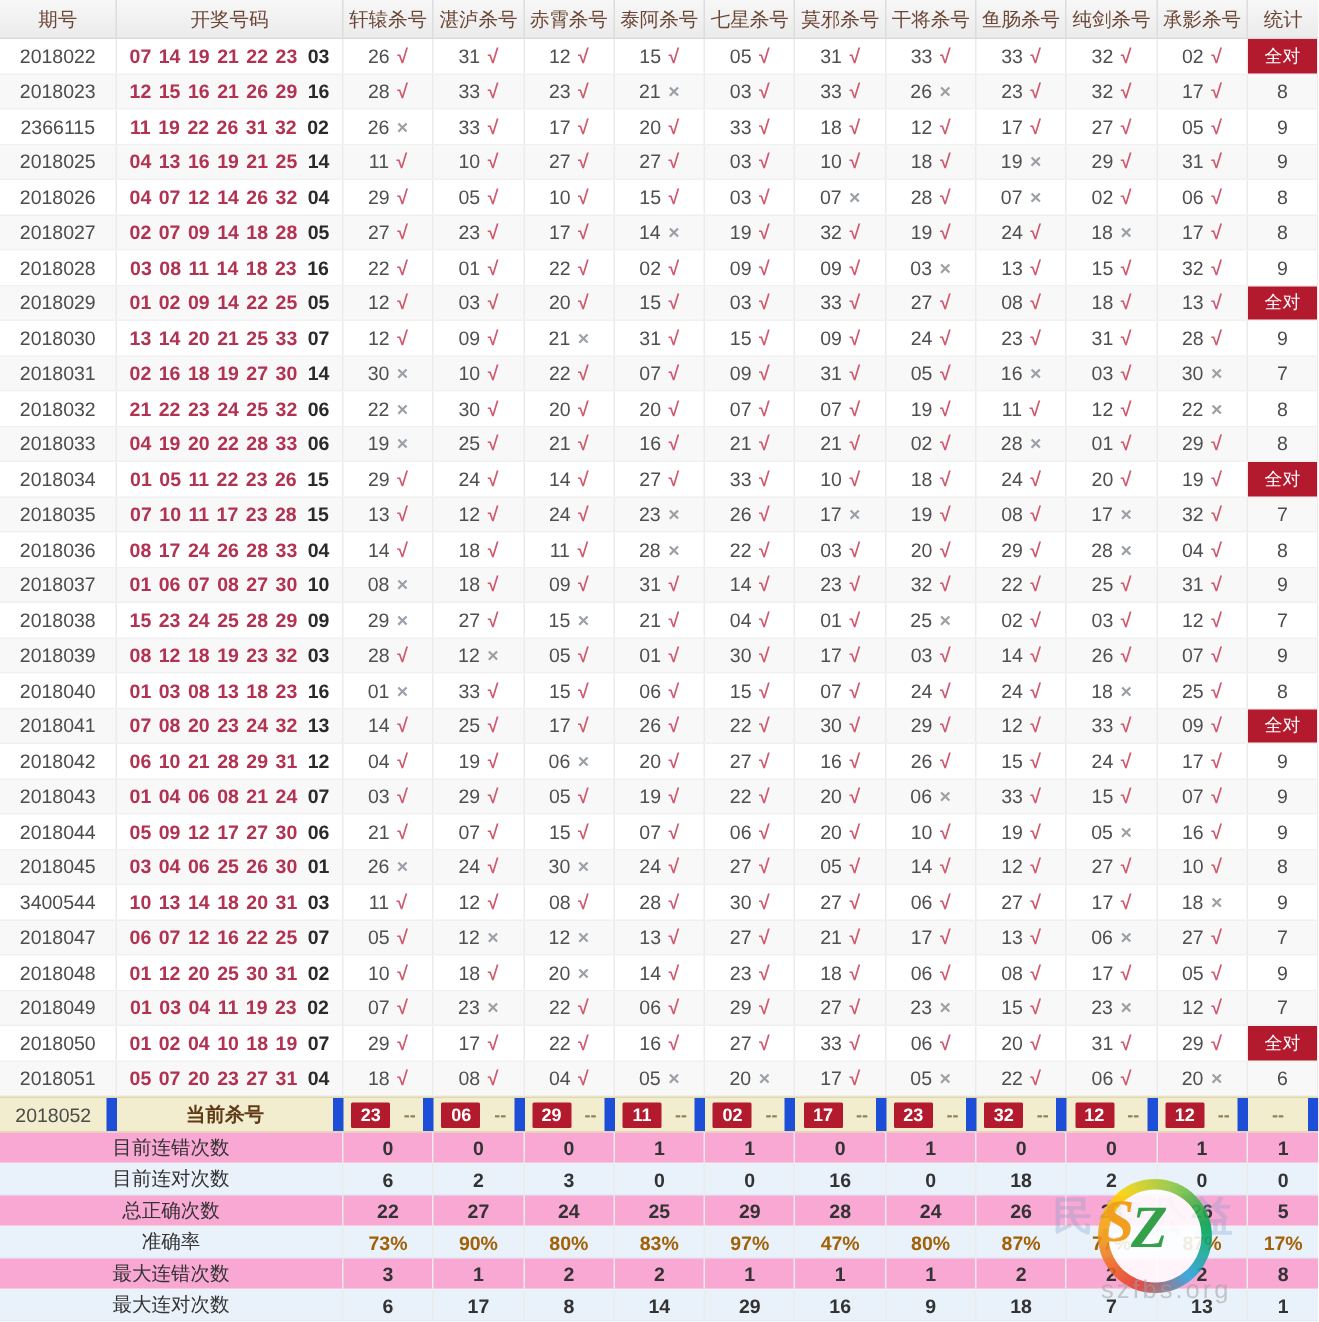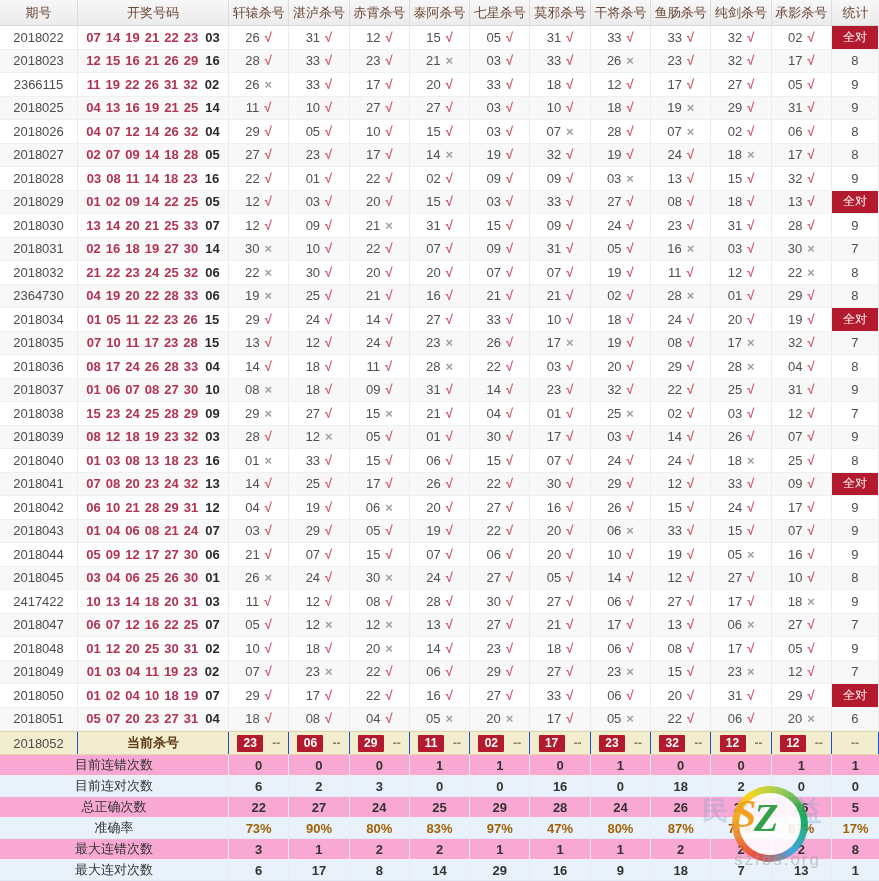--- a/index.html
+++ b/index.html
@@ -24,21 +24,21 @@
   .bluenum{color:#2a2a2a;font-weight:bold;margin-left:2px;}
   .kn{color:#4f4f4f;}
   .mark{margin-left:5px;font-weight:bold;font-size:13px;}
   .mark.ok{color:#cf5a6e;}
   .mark.err{color:#9aa0a6;}
   .allwrap{padding:0;}
   .allright{width:100%;height:100%;background:#b41a2e;color:#ffffff;display:flex;align-items:center;justify-content:center;font-size:12px;}
 
   
   .currow{display:flex;height:24px;background:#f2edcf;border-top:1px solid #e0d7ab;border-bottom:1px solid #e2d9ad;box-sizing:border-box;}
-  .currow .cell{border-right:1px solid #1d4ed8;}
+  .currow .cell{border-right:7px solid #1d4ed8;}
   .curperiod{font-size:13px;color:#4c4c4c;}
   .curlabel{font-weight:bold;color:#5f3a16;font-size:13px;}
   .chip{width:26px;height:17px;background:#b41a2e;color:#fff;font-weight:bold;font-size:12px;display:flex;align-items:center;justify-content:center;border-radius:1px;}
   .curdash{color:#8f7f52;font-weight:bold;margin-left:9px;font-size:12px;}
   .curdash.lone{margin-left:0;}
 
   
   .srow{display:flex;height:21px;border-bottom:1px solid #f0f0f0;box-sizing:border-box;background:#f9a8d4;}
   .srow.sblue{background:#e9f2fb;border-bottom-color:#dfeaf6;}
   .slabel{width:229px;display:flex;align-items:center;justify-content:center;font-size:13px;color:#333;border-right:1px solid #ebebeb;box-sizing:border-box;}
@@ -657,21 +657,21 @@
           <span class="kn">12</span>
           <span class="mark ok">√</span>
         </div>
         <div class="cell c-kill">
           <span class="kn">22</span>
           <span class="mark err">×</span>
         </div>
         <div class="cell c-stat">8</div>
       </div>
       <div class="row alt">
-        <div class="cell c-period">2364730</div>
+        <div class="cell c-period">2018033</div>
         <div class="cell c-nums">
           <span class="rednum">04</span>
           <span class="rednum">19</span>
           <span class="rednum">20</span>
           <span class="rednum">22</span>
           <span class="rednum">28</span>
           <span class="rednum">33</span>
           <span class="bluenum">06</span>
         </div>
         <div class="cell c-kill">
@@ -1350,21 +1350,21 @@
           <span class="kn">27</span>
           <span class="mark ok">√</span>
         </div>
         <div class="cell c-kill">
           <span class="kn">10</span>
           <span class="mark ok">√</span>
         </div>
         <div class="cell c-stat">8</div>
       </div>
       <div class="row">
-        <div class="cell c-period">2417422</div>
+        <div class="cell c-period">3400544</div>
         <div class="cell c-nums">
           <span class="rednum">10</span>
           <span class="rednum">13</span>
           <span class="rednum">14</span>
           <span class="rednum">18</span>
           <span class="rednum">20</span>
           <span class="rednum">31</span>
           <span class="bluenum">03</span>
         </div>
         <div class="cell c-kill">

